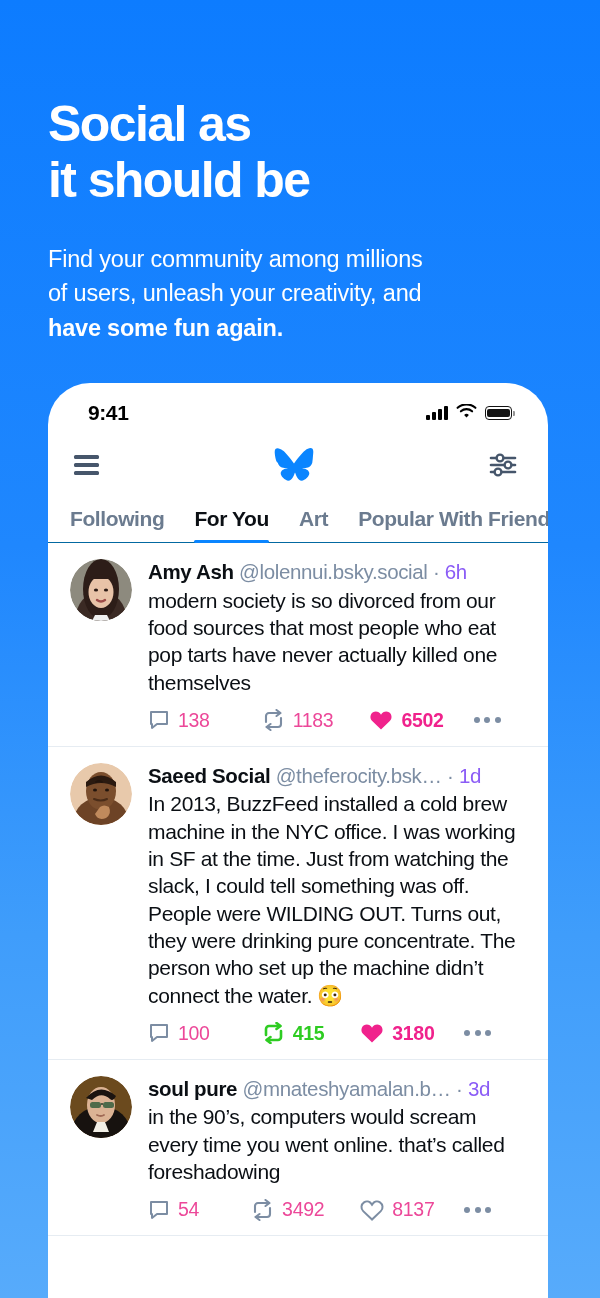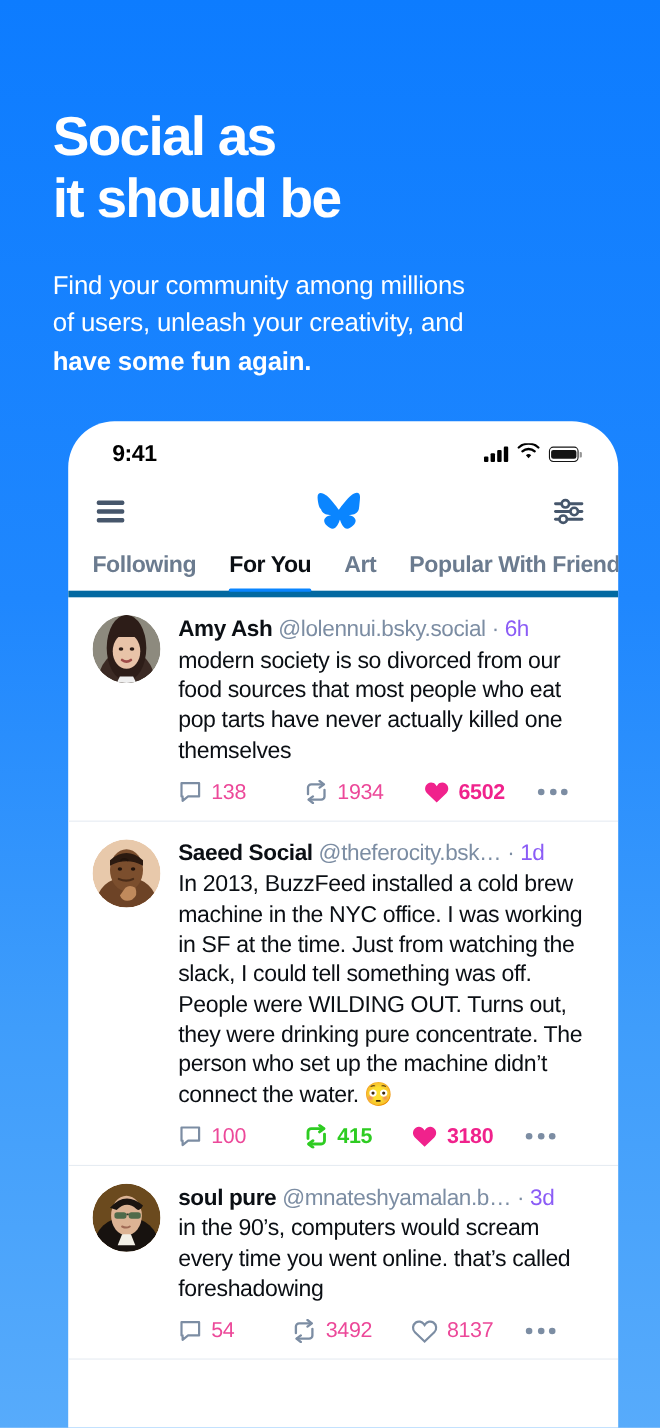--- a/index.html
+++ b/index.html
@@ -17,21 +17,21 @@
     line-height:1.12; letter-spacing:-1.6px;
   }
   .subhead {
     margin-top:34px; color:#ffffff; font-size:23.5px;
     line-height:1.46; letter-spacing:-0.2px; max-width:500px;
   }
   .subhead b { font-weight:bold; }
 
   
   .phone {
-    position:absolute; left:62px; top:383px;
+    position:absolute; left:48px; top:383px;
     width:500px; height:915px;
     background:#ffffff;
     border-radius:42px 42px 0 0;
     overflow:hidden;
   }
 
   
   .statusbar {
     height:52px; display:flex; align-items:center;
     justify-content:space-between; padding:8px 36px 0 40px;
@@ -59,21 +59,21 @@
   }
   .hamburger { display:flex; flex-direction:column; gap:4.5px; cursor:pointer; }
   .hamburger i { width:25px; height:3.6px; background:#46566b; border-radius:1.5px; display:block; }
   .logo svg { display:block; }
   .sliders svg { display:block; }
 
   
   .tabs {
     display:flex; align-items:flex-end; gap:30px;
     padding:0 0 0 22px; height:48px;
-    border-bottom:6px solid #0369a1; white-space:nowrap;
+    border-bottom:1px solid #0369a1; white-space:nowrap;
   }
   .tab {
     font-size:21px; font-weight:bold; color:#6b7b8f;
     letter-spacing:-0.4px; padding-bottom:11px; position:relative; cursor:pointer;
   }
   .tab.active { color:#0b0f14; }
   .tab.active::after {
     content:""; position:absolute; left:0; right:0; bottom:-1px;
     height:3.5px; background:#0a85ff; border-radius:2px;
   }
@@ -217,21 +217,21 @@
         <div class="sp-a"></div>
         <div class="act">
           <svg width="23" height="22" viewBox="0 0 23 22">
               <g fill="none" stroke="#7c8da3" stroke-width="2.1" stroke-linecap="round" stroke-linejoin="round">
                 <path d="M4 13V7a3 3 0 0 1 3-3h11"></path>
                 <path d="M14.5 1 18.5 4l-4 3"></path>
                 <path d="M19 9v6a3 3 0 0 1-3 3H5"></path>
                 <path d="M8.5 21 4.5 18l4-3"></path>
               </g>
             </svg>
-          <span class="n">1934</span>
+          <span class="n">1183</span>
         </div>
         <div class="sp-b"></div>
         <div class="act on-like">
           <svg width="24" height="22" viewBox="0 0 24 22">
               <path d="M12 20.5 3.2 12.1C.6 9.6 1 5.3 4 3.3c2.4-1.6 5.6-.9 7.2 1.3l.8 1.1.8-1.1C14.4 2.4 17.6 1.7 20 3.3c3 2 3.4 6.3.8 8.8z" fill="#f0228c"></path>
             </svg>
           <span class="n">6502</span>
         </div>
         <div class="sp-c"></div>
         <div class="more">

